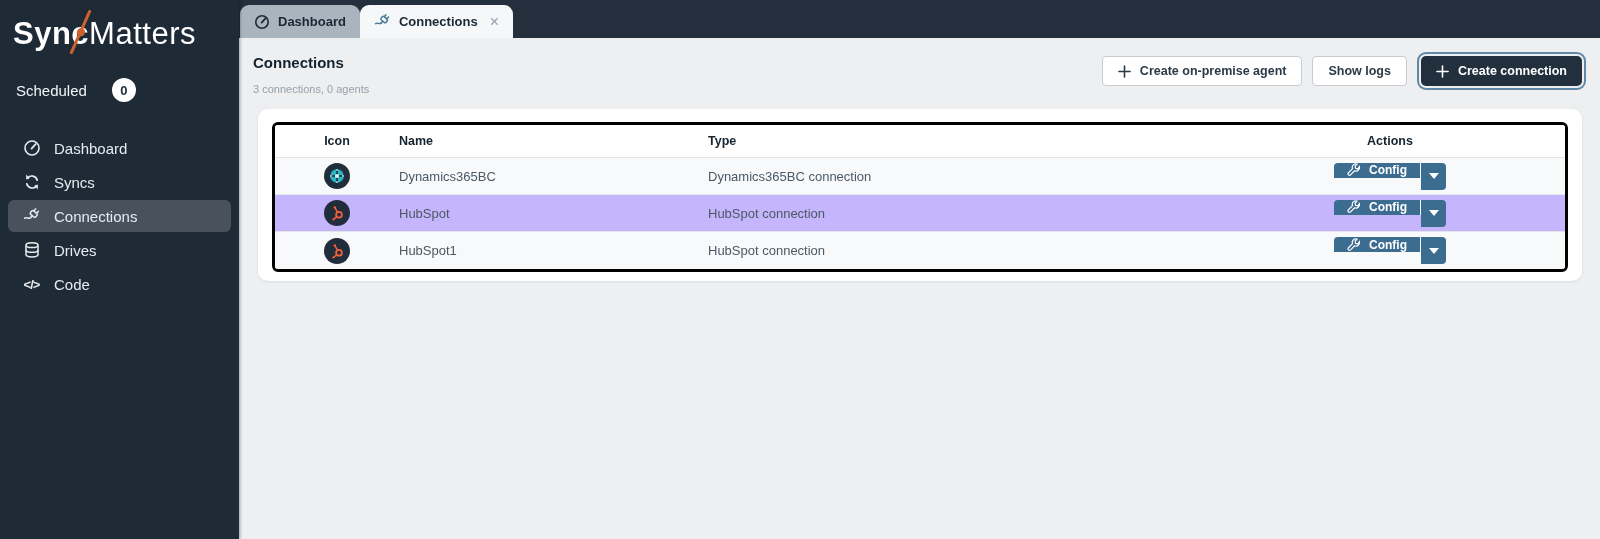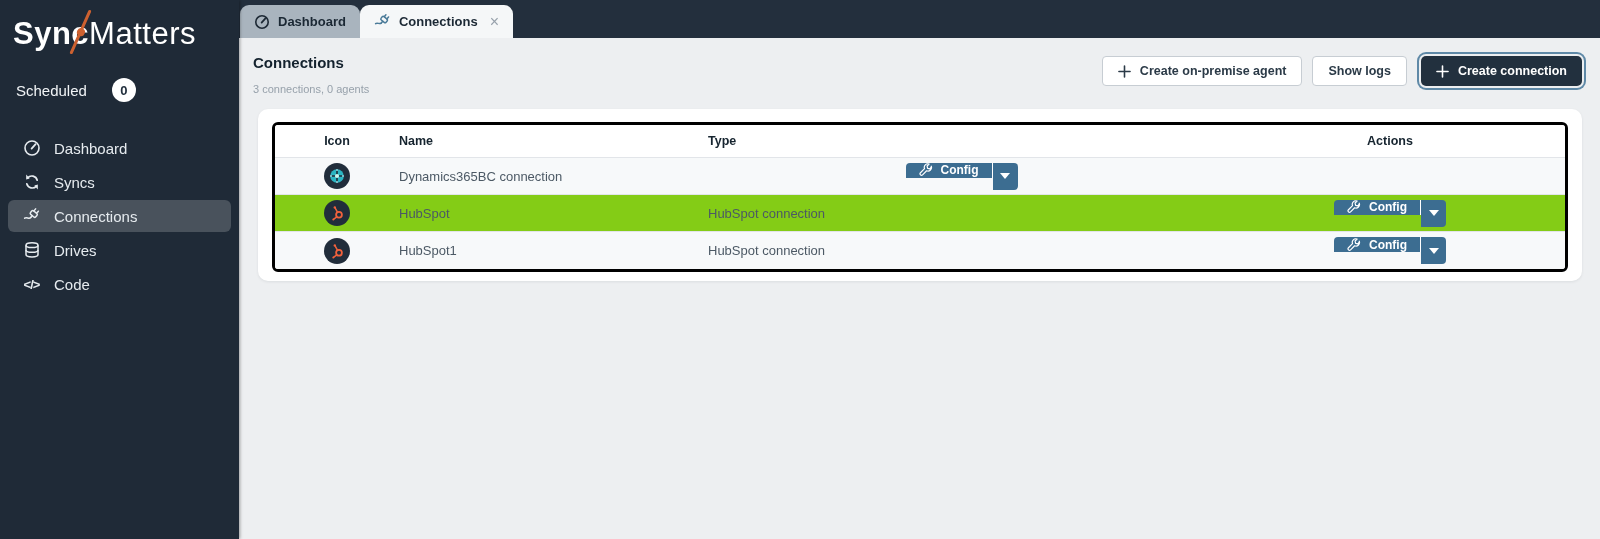--- a/index.html
+++ b/index.html
@@ -215,20 +215,21 @@
                   <circle cx="9" cy="9" r="6.8" fill="#2ab5c3"></circle>
                   <path d="M9 2.2 V15.8 M2.2 9 H15.8" stroke="#1e2a37" stroke-width="1.6"></path>
                   <circle cx="9" cy="9" r="2.1" fill="#c9f7f2"></circle>
                   <circle cx="9" cy="3" r="1" fill="#9adfe8"></circle>
                   <circle cx="9" cy="15" r="1" fill="#9adfe8"></circle>
                   <circle cx="3" cy="9" r="1" fill="#9adfe8"></circle>
                   <circle cx="15" cy="9" r="1" fill="#9adfe8"></circle>
                 </svg>
             </span>
           </div>
+          <div class="cell-name">Dynamics365BC</div>
           <div class="cell-type">Dynamics365BC connection</div>
           <div class="cell-actions">
             <span class="split-btn">
               <button class="config-btn">
                 <span style="display:flex;">
                     <svg width="14" height="14" viewBox="0 0 18 18">
                       <path d="M15.8 4.1a4.6 4.6 0 0 1-6 5.9l-5.2 5.2a1.9 1.9 0 0 1-2.7-2.7l5.2-5.2a4.6 4.6 0 0 1 5.9-6L10.4 3.9l.7 3 3 .7 1.7-2.6z" fill="none" stroke="#ffffff" stroke-width="1.5" stroke-linejoin="round"></path>
                     </svg>
                   </span>
                 <span>Config</span>
@@ -237,21 +238,21 @@
                 <span style="display:flex;">
                     <svg width="10" height="6" viewBox="0 0 10 6">
                       <polygon points="0,0 10,0 5,6" fill="#ffffff"></polygon>
                     </svg>
                   </span>
               </button>
             </span>
           </div>
         </div>
 
-        <div class="trow" style="background:#84cc16;">
+        <div class="trow" style="background:#c4b5fd;">
           <div class="cell-icon">
             <span class="avatar">
               <svg width="18" height="18" viewBox="0 0 18 18" fill="none">
                   <circle cx="11" cy="10.8" r="2.9" stroke="#f2613c" stroke-width="1.8"></circle>
                   <path d="M9.6 8.4 L7.2 4.2" stroke="#f2613c" stroke-width="1.5" stroke-linecap="round"></path>
                   <circle cx="6.8" cy="3.4" r="1.2" fill="#f2613c"></circle>
                   <path d="M8.8 12.9 L5.8 15.1" stroke="#f2613c" stroke-width="1.5" stroke-linecap="round"></path>
                   <circle cx="5.3" cy="15.5" r="1" fill="#f2613c"></circle>
                 </svg>
             </span>

